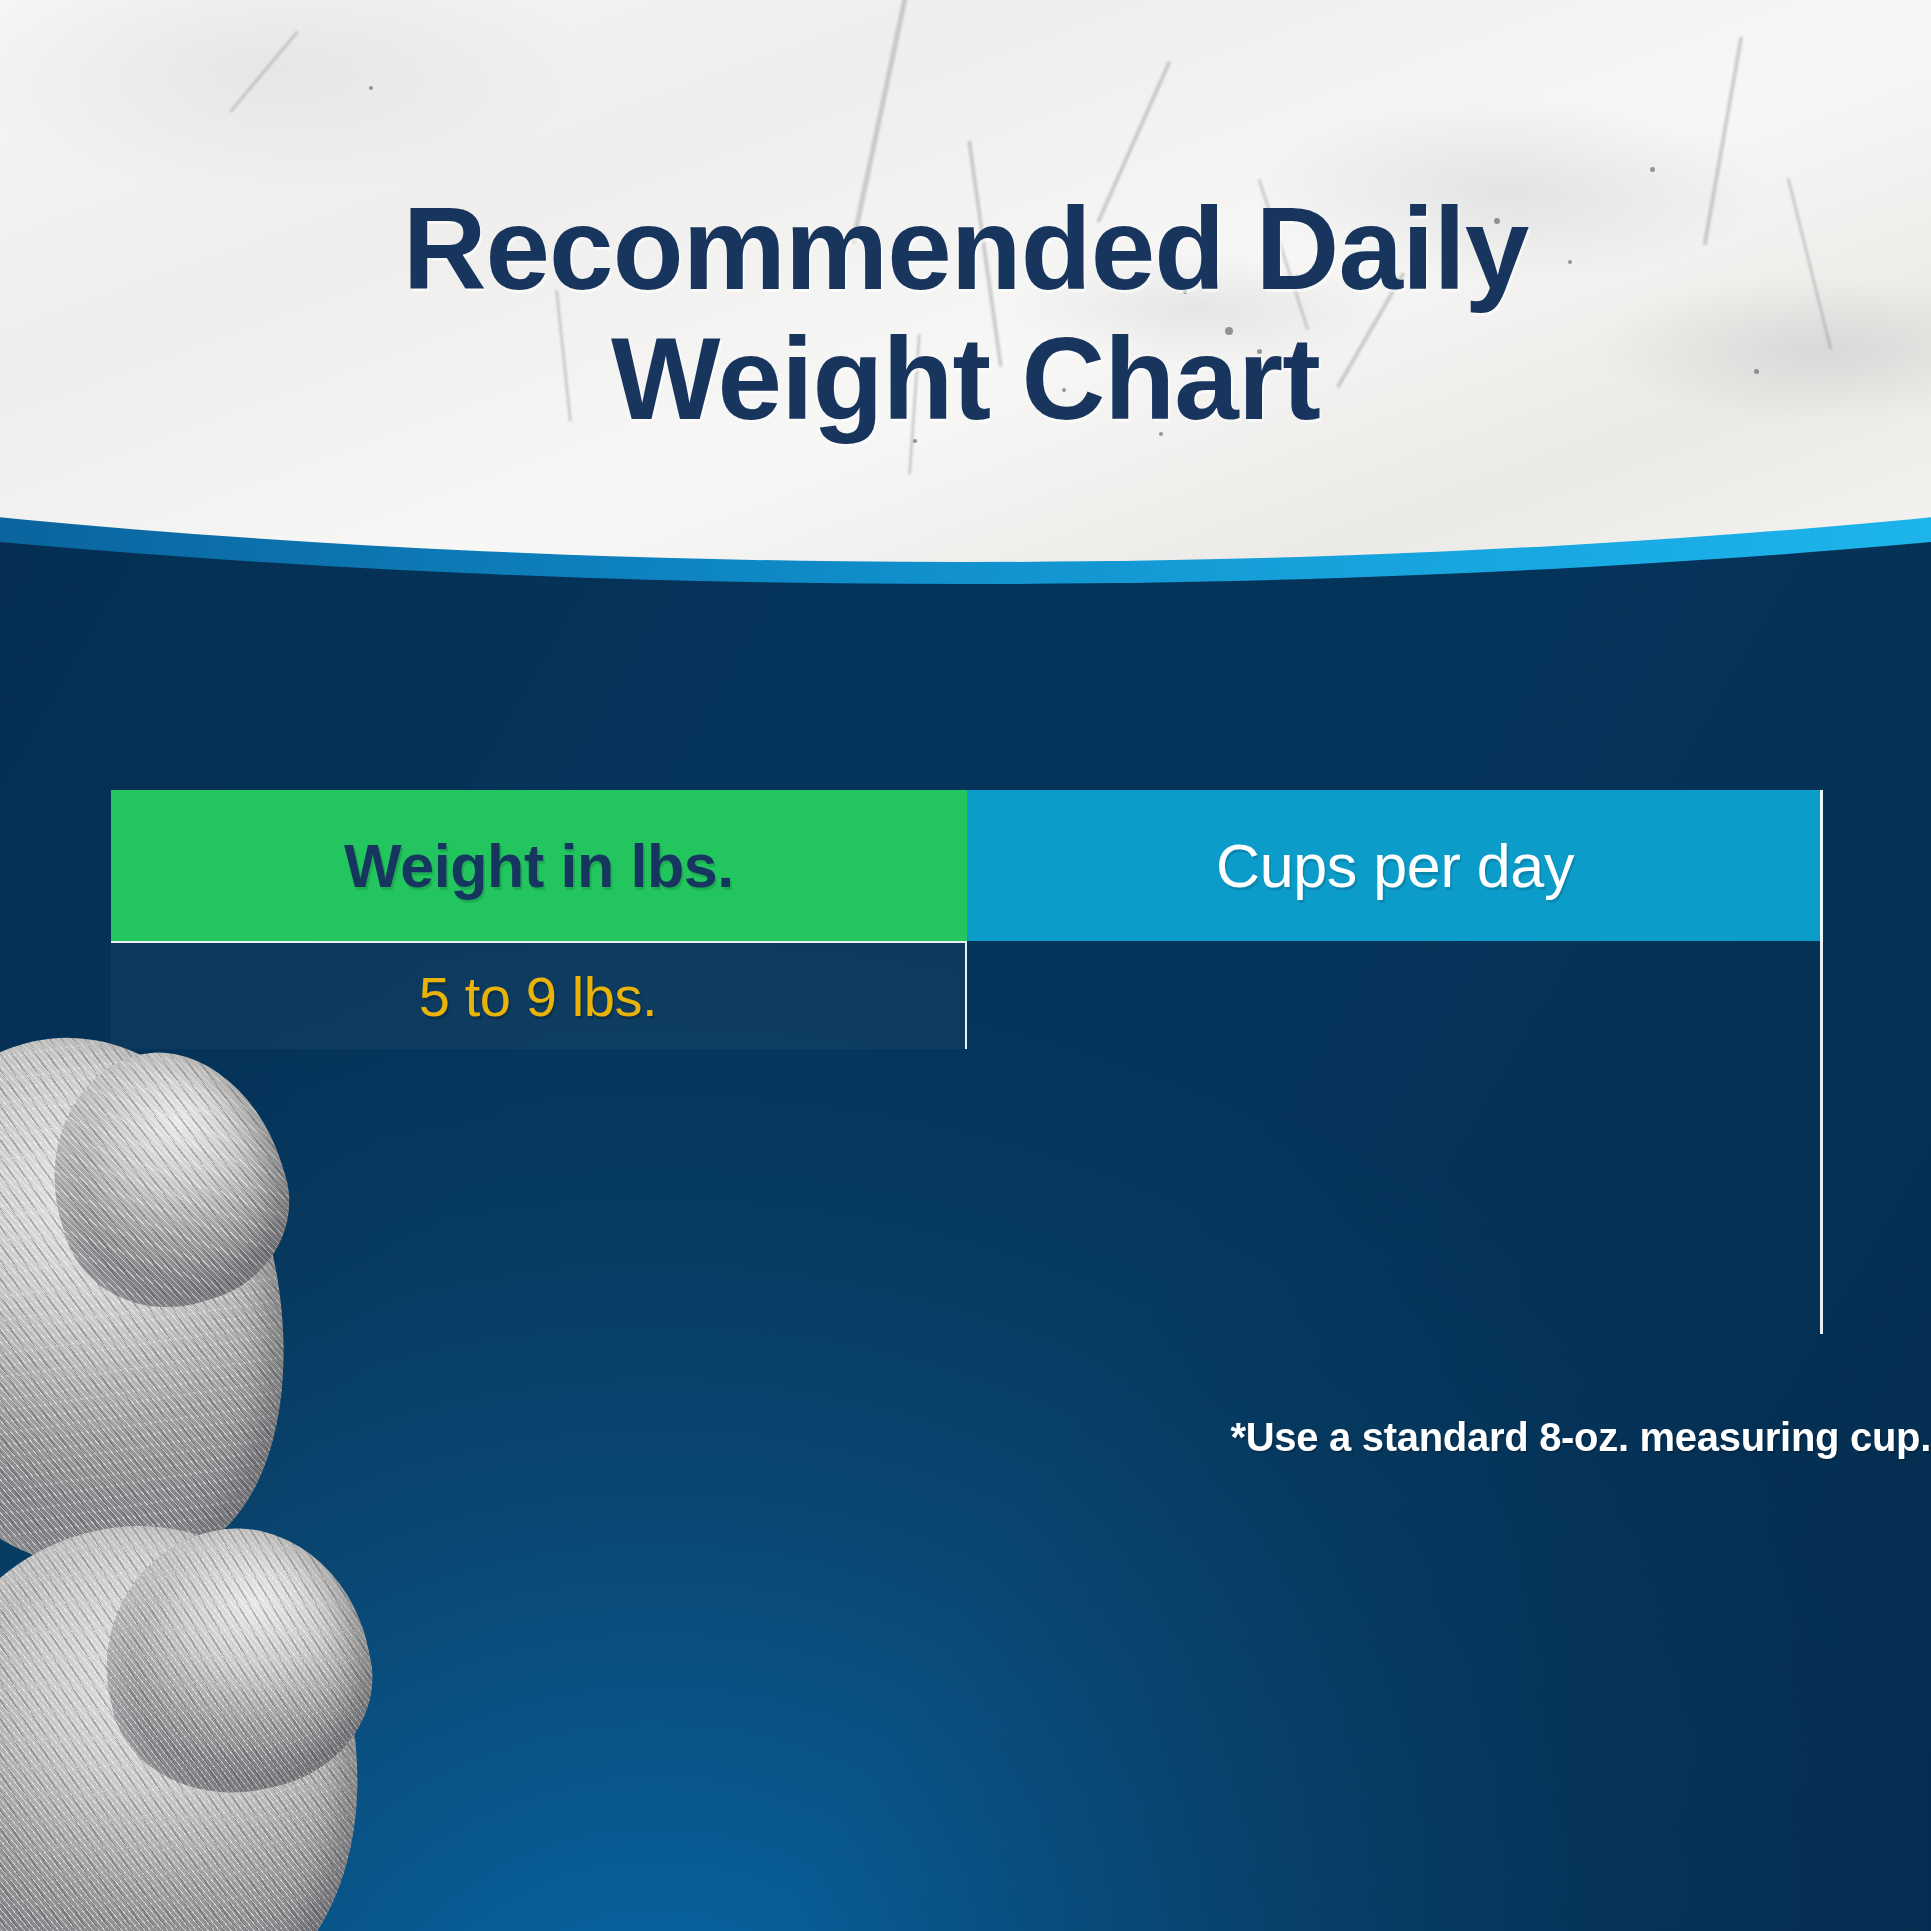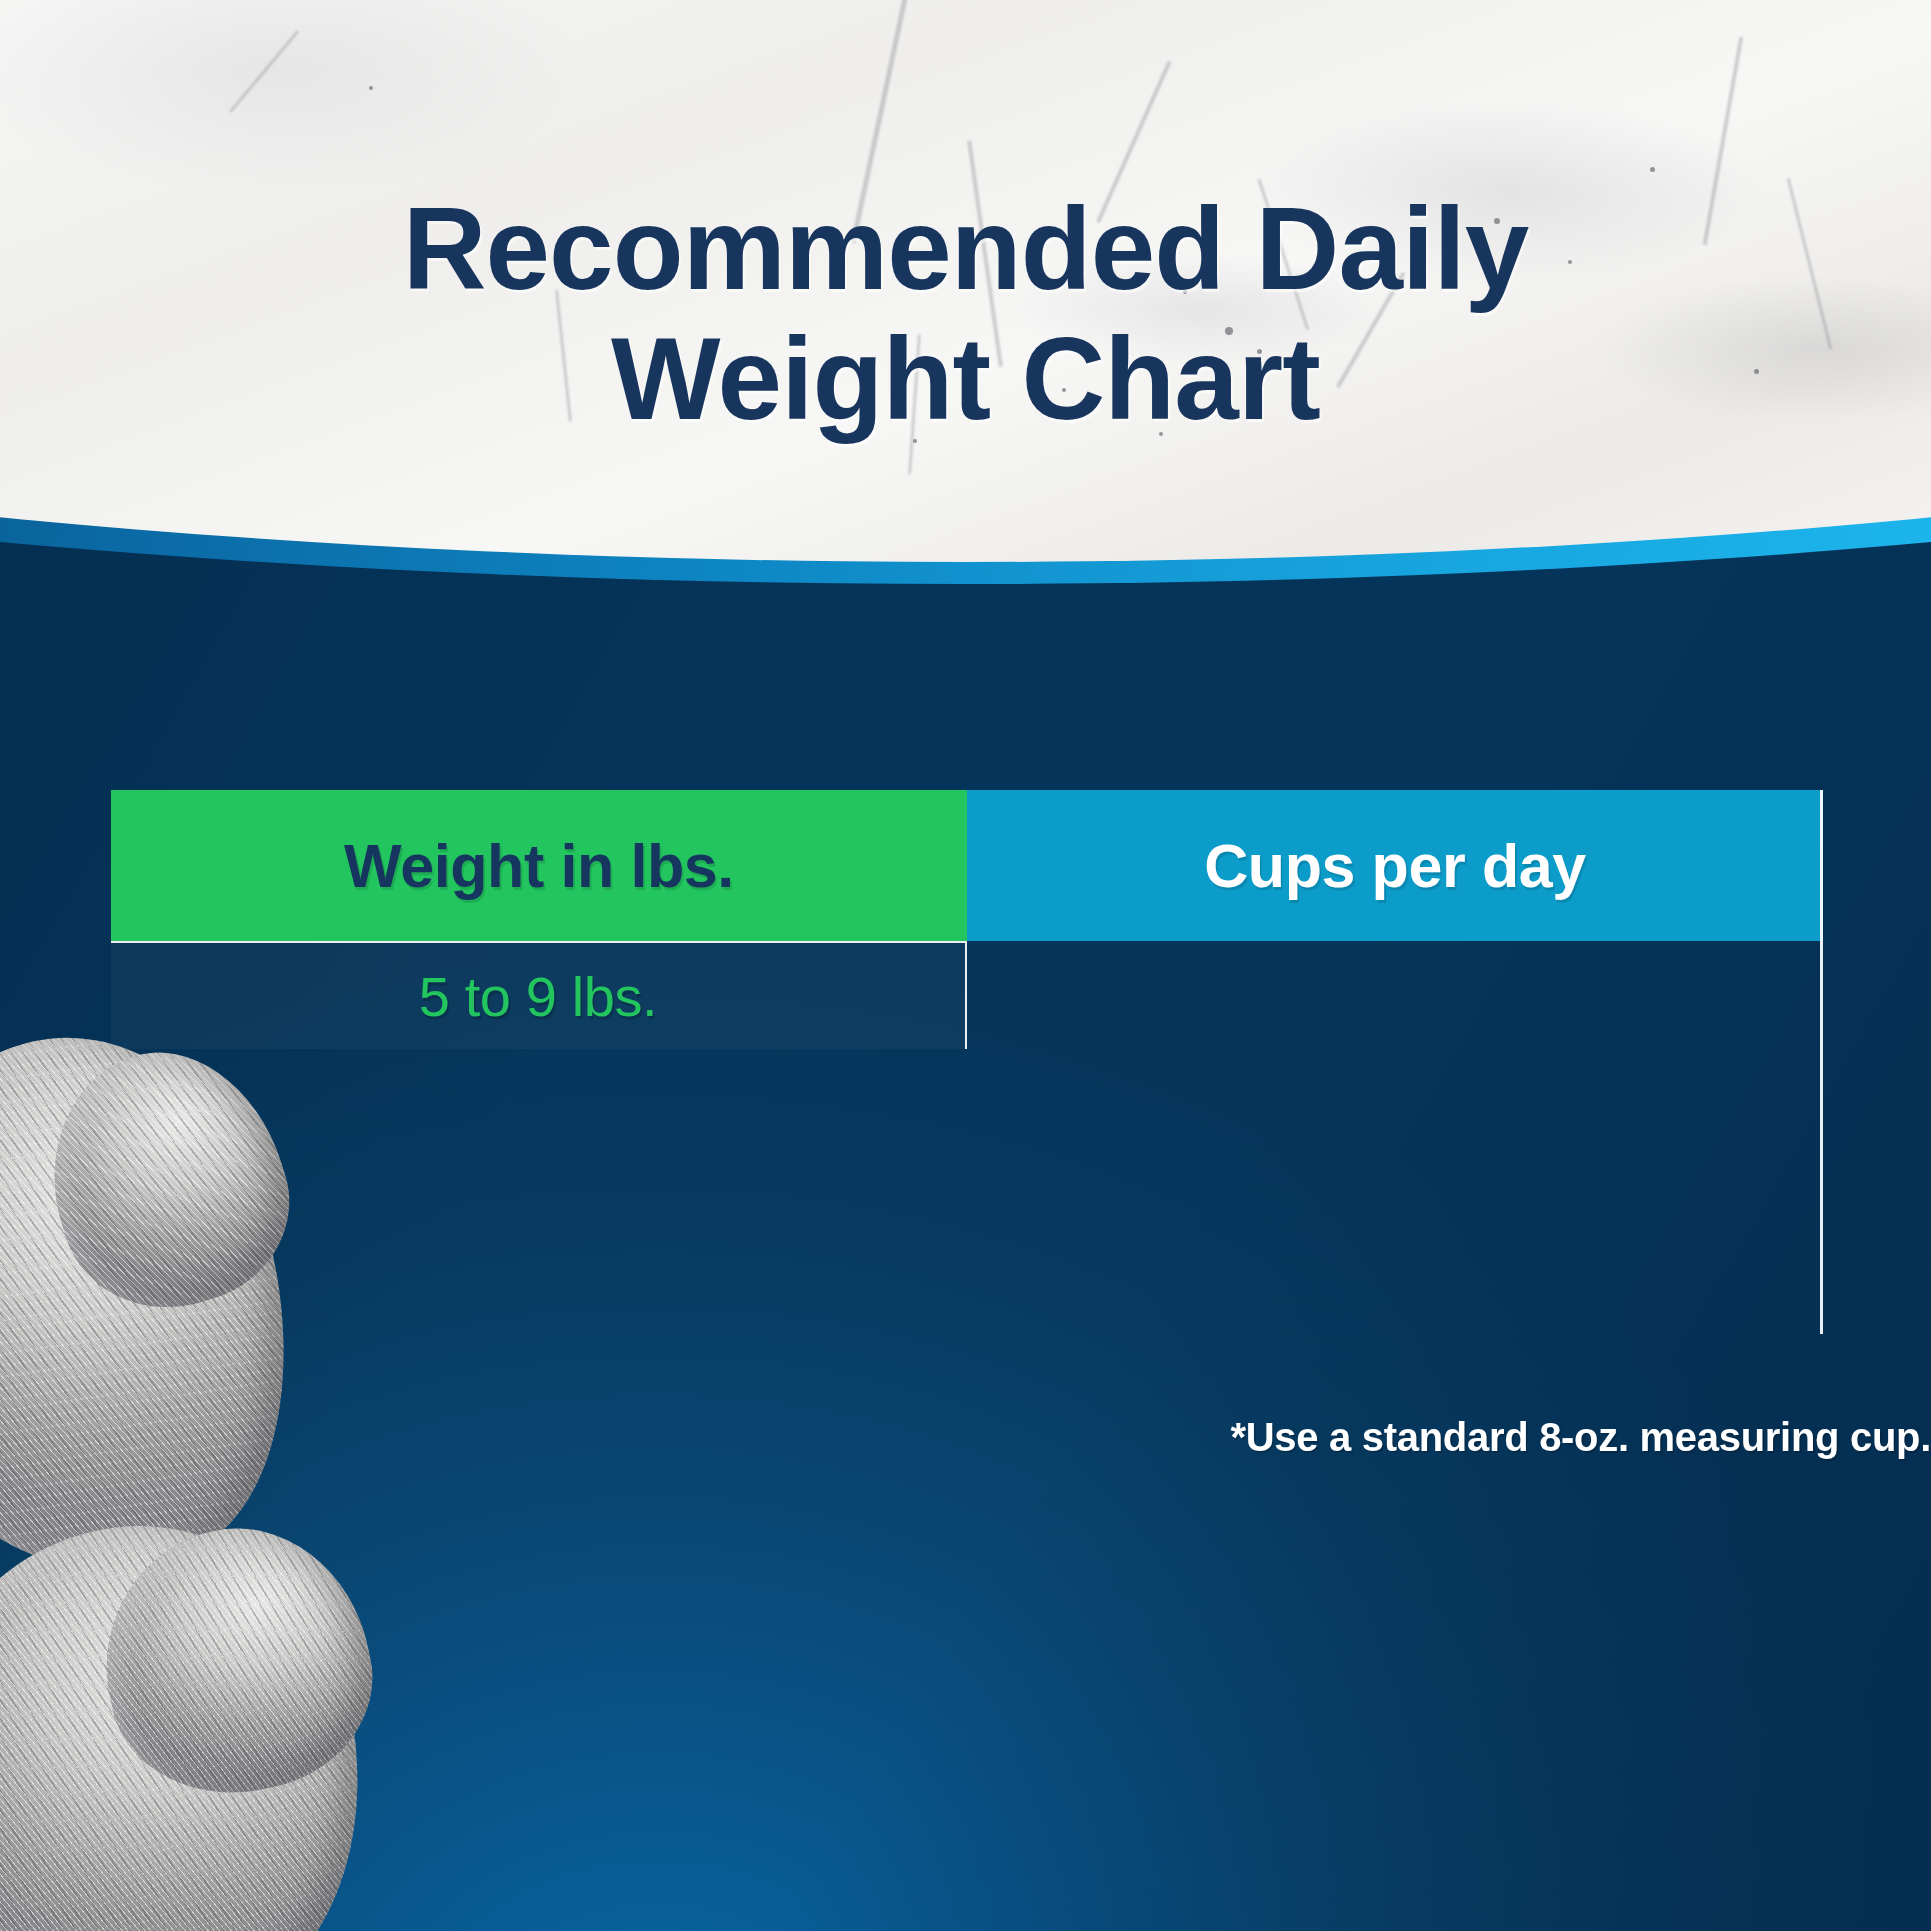--- a/index.html
+++ b/index.html
@@ -161,28 +161,28 @@
     color: #16355f;
     font-weight: 700;
     font-size: 61px;
     letter-spacing: -0.4px;
     text-shadow: 1.8px 2.6px 0 rgba(0,0,0,0.12);
   }
   .hdr-b {
     height: 151px;
     background: #0b9cca;
     color: #ffffff;
-    font-weight: 700;
+    font-weight: 400;
     font-size: 61px;
     letter-spacing: -0.4px;
     text-shadow: 1.8px 2.6px 0 rgba(0,0,0,0.12);
   }
   .data-cell {
     height: 108px;
-    color: #22c55e;
+    color: #eab308;
     font-weight: 400;
     font-size: 56px;
     letter-spacing: -0.4px;
     background: rgba(255,255,255,0.035);
     border-top: 2.6px solid rgba(255,255,255,0.92);
     text-shadow: 1.8px 2.6px 0 rgba(0,0,0,0.18);
     text-align: right;
   }
   .data-cell.left-col { border-right: 2.6px solid rgba(255,255,255,0.92); }
   .row-last .data-cell { border-bottom: 2.6px solid rgba(255,255,255,0.92); }

